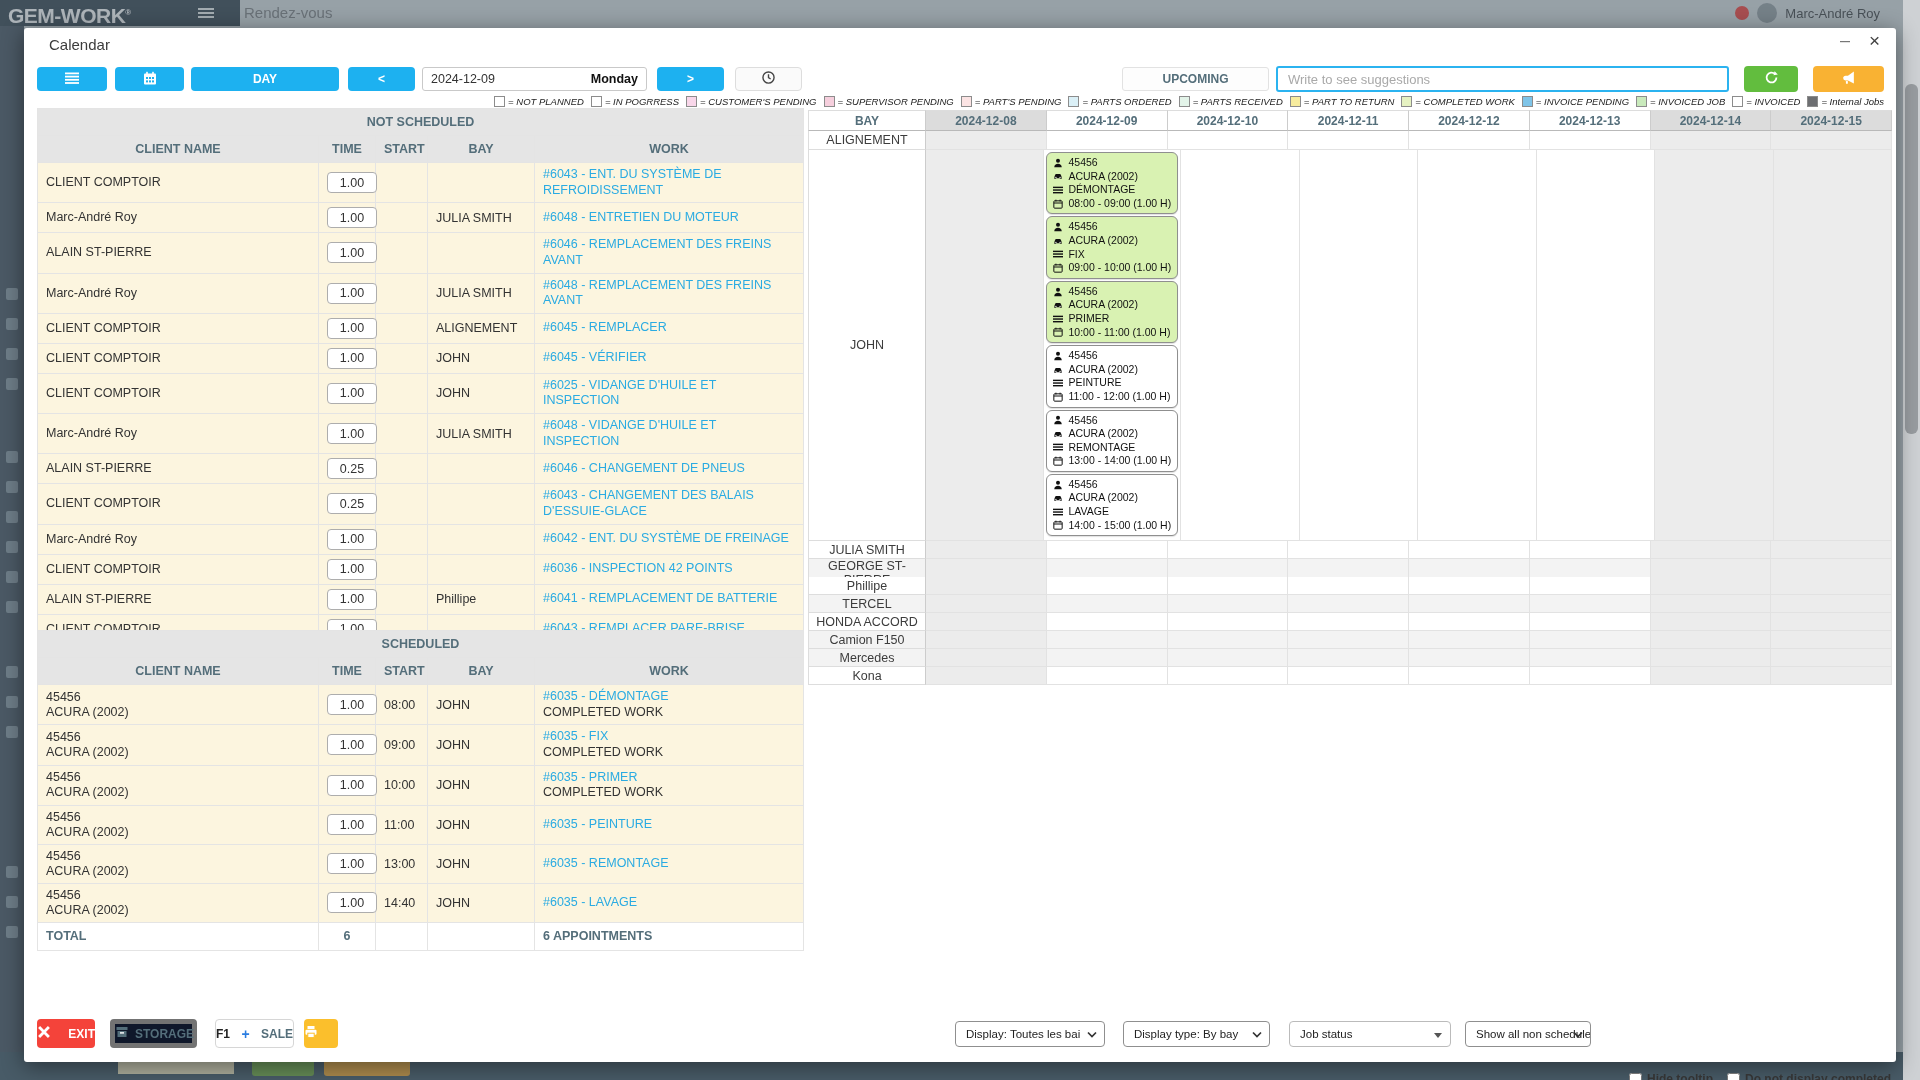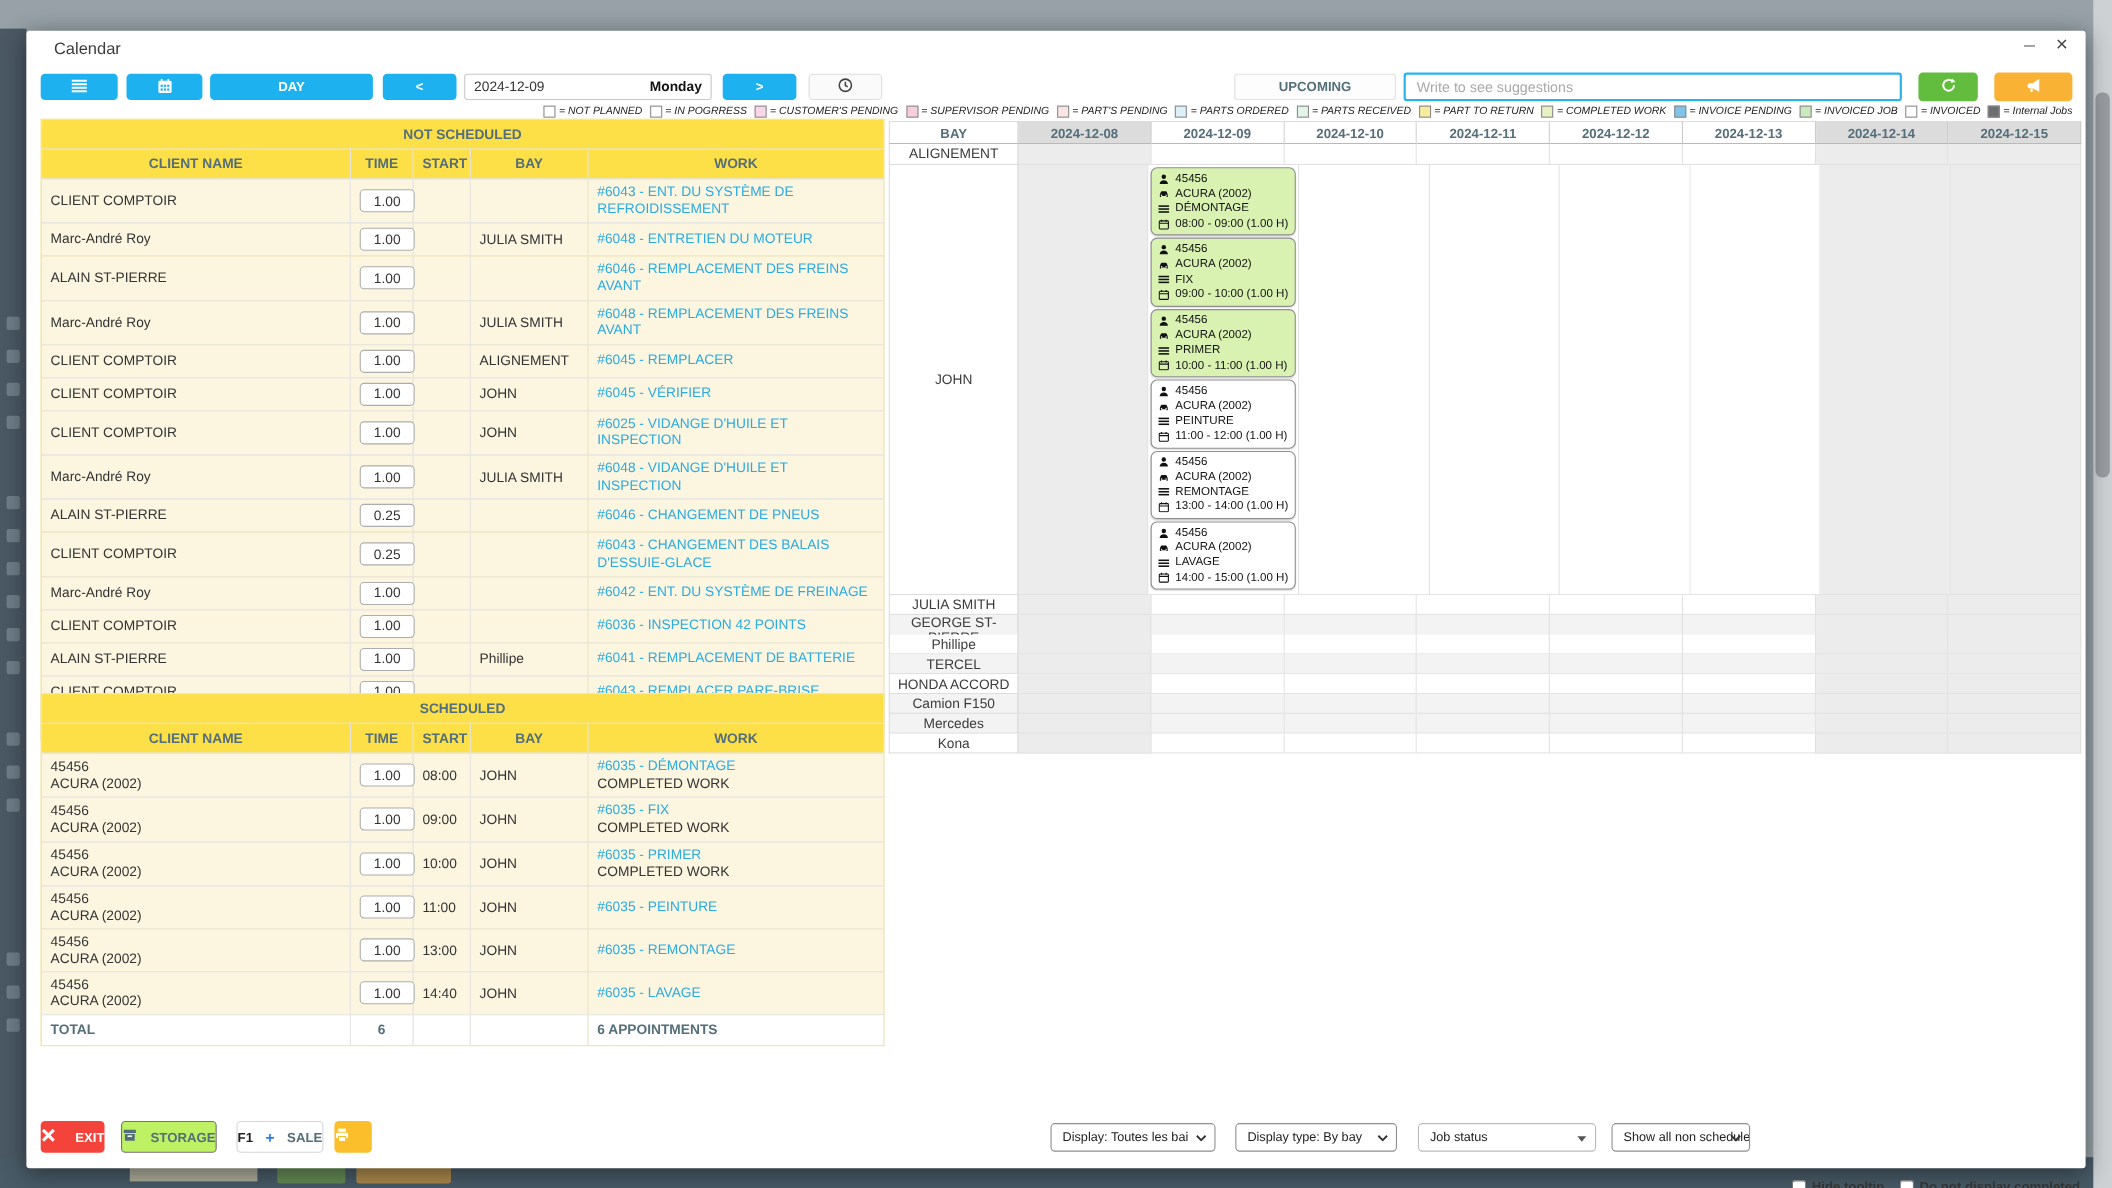--- a/index.html
+++ b/index.html
@@ -68,21 +68,21 @@
   #btn-megaphone { left:1789px; width:71px; background:var(--megaphone_orange); }
   .icon-btn svg { width:15px; height:15px; }
 
   
   .legend { position:absolute; right:12px; top:68px; display:flex; align-items:center; white-space:nowrap; }
   .lg-item { display:flex; align-items:center; margin-left:7px; }
   .lg-swatch { width:11px; height:11px; border:1px solid #8c8c8c; margin-right:3px; flex:none; }
   .lg-label { font-size:9.5px; font-style:italic; color:#222; }
 
   
-  table.sched { position:absolute; left:13px; border-collapse:collapse; width:766px; table-layout:fixed; background:#fde047; }
+  table.sched { position:absolute; left:13px; border-collapse:collapse; width:766px; table-layout:fixed; background:#e5e5e5; }
   #ns-table { top:80px; }
   #s-table { top:602px; }
   table.sched td, table.sched th { border:1px solid #e4e4e4; padding:4px 8px; font-size:12.5px; vertical-align:middle; }
   .tbl-title th { text-align:center; color:var(--slate); font-weight:700; height:27px; padding:3px; }
   .tbl-head th { text-align:center; color:var(--slate); font-weight:700; height:27px; padding:3px; }
   tr.data-row td { background:var(--cream); color:#333; }
   tr.data-row { height:29px; }
   td.c-time { text-align:center; }
   .time-input { width:50px; height:21px; border:1px solid #adadad; border-radius:4px; background:#fff;
     text-align:center; font-size:12.5px; color:#333; font-family:"Liberation Sans",sans-serif; }
@@ -109,21 +109,21 @@
     color:#111; cursor:pointer; box-shadow:0 1px 1px rgba(0,0,0,.12); }
   .appt.done { background:var(--card_green); }
   .appt .ln { display:flex; align-items:center; gap:4px; line-height:13.6px; white-space:nowrap; }
   .appt .ic { width:11px; display:inline-flex; flex:none; }
   .appt .ic svg { width:10px; height:10px; }
 
   
   .footer-btn { position:absolute; top:991px; height:29px; border-radius:4px; display:flex; align-items:center;
     justify-content:space-between; gap:6px; font-size:12px; font-weight:700; cursor:pointer; border:none; }
   #btn-exit { left:13px; width:58px; background:var(--exit_red); color:#fff; }
-  #btn-storage { left:86px; width:87px; background:#bef264; border:1px solid #737373; color:var(--slate); }
+  #btn-storage { left:86px; width:87px; background:#0f172a; border:5px solid #737373; color:var(--slate); }
   #btn-sale { left:191px; width:79px; background:#fff; border:1px solid #d6d6d6; color:var(--slate); }
   #btn-sale .f1 { color:#222; } #btn-sale .plus { color:#2a7de1; font-size:14px; margin:0 -2px; }
   #btn-print { left:280px; width:34px; background:var(--print_amber); }
   .footer-btn svg { width:14px; height:14px; }
   .f-select { position:absolute; top:993px; height:26px; background:#fff; border:1px solid #8f8f8f; border-radius:4px;
     display:flex; align-items:center; padding:0 22px 0 10px; font-size:11.5px; color:#222; cursor:pointer; white-space:nowrap; overflow:hidden; }
   .f-select .chev { position:absolute; right:7px; top:9px; }
   .f-select .chev svg { width:10px; height:7px; display:block; }
   #sel-display { left:931px; width:150px; }
   #sel-display-type { left:1099px; width:147px; }
@@ -132,20 +132,36 @@
     border-left:4px solid transparent; border-right:4px solid transparent; border-top:5px solid #555; }
   #sel-schedule { left:1441px; width:126px; }
   .chk-wrap { position:absolute; top:1044px; display:flex; align-items:center; gap:5px; font-size:12px; font-weight:700; color:#333; }
   #chk1-wrap { left:1605px; } #chk2-wrap { left:1703px; }
   .chk-wrap input { width:13px; height:13px; cursor:pointer; }
 </style>
 </head>
 <body>
 
 <div class="page">
+  <div class="topbar">
+    <div class="logo-block">
+      <div class="logo"><span>GEM-WORK</span><sup>®</sup></div>
+      <div class="hamburger">
+          <span></span>
+          <span></span>
+          <span></span>
+        </div>
+    </div>
+    <div class="page-heading">Rendez-vous</div>
+    <div class="user-area">
+      <span class="notif-dot"></span>
+      <span class="avatar"></span>
+      <span class="user-name">Marc-André Roy</span>
+    </div>
+  </div>
   <div class="side-nav" id="side-nav">
       <span class="side-ic" style="top: 262px;"></span>
       <span class="side-ic" style="top: 292px;"></span>
       <span class="side-ic" style="top: 322px;"></span>
       <span class="side-ic" style="top: 352px;"></span>
       <span class="side-ic" style="top: 425px;"></span>
       <span class="side-ic" style="top: 455px;"></span>
       <span class="side-ic" style="top: 485px;"></span>
       <span class="side-ic" style="top: 515px;"></span>
       <span class="side-ic" style="top: 545px;"></span>

